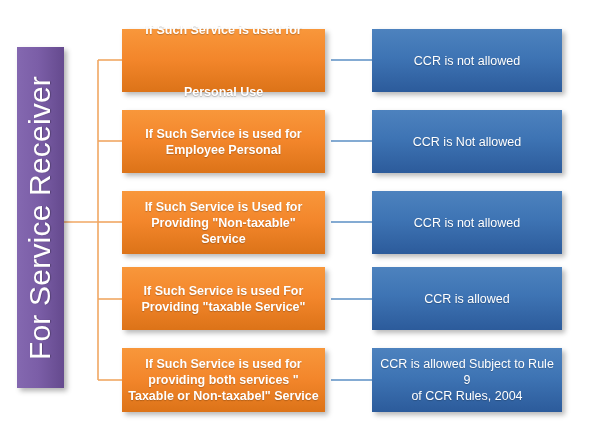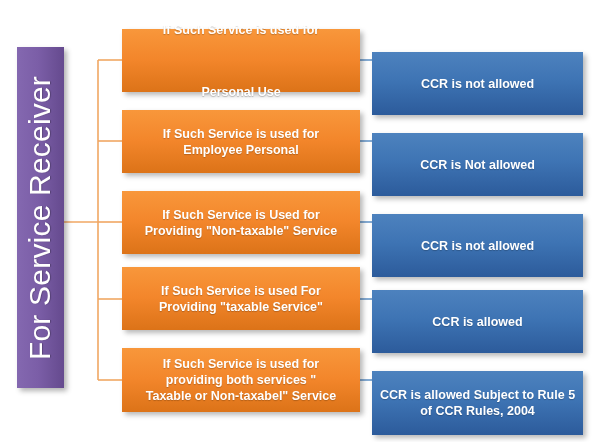--- a/index.html
+++ b/index.html
@@ -59,32 +59,31 @@
     box-shadow: 3px 3px 5px rgba(0,0,0,0.28);
     padding: 2px 6px;
   }
   .node span {
     display: block;
     line-height: 1.28;
     text-shadow: 0 1px 1px rgba(0,0,0,0.22);
   }
   .node-orange {
     left: 122px;
-    width: 238px;
+    width: 203px;
     background: linear-gradient(to bottom, #F8973B 0%, #F3862B 48%, #DC7318 100%);
     font-size: 12.5px;
     font-weight: bold;
   }
   .node-blue {
     left: 372px;
-    width: 211px;
+    width: 190px;
     background: linear-gradient(to bottom, #4D82BE 0%, #3E74B4 45%, #2C5B9B 100%);
     font-size: 12.5px;
-    font-weight: bold;
-    margin-top: 23px;
+    font-weight: normal;
   }
 
   .row-1 { top: 29px;  height: 63px; }
   .row-2 { top: 110px; height: 63px; }
   .row-3 { top: 191px; height: 63px; }
   .row-4 { top: 267px; height: 63px; }
   .row-5 { top: 348px; height: 64px; }
 </style>
 </head>
 <body>
@@ -161,18 +160,18 @@
         <span style="display: block;">CCR is not allowed</span>
       </span>
   </div>
   <div class="node node-blue row-4">
     <span>
         <span style="display: block;">CCR is allowed</span>
       </span>
   </div>
   <div class="node node-blue row-5">
     <span>
-        <span style="display: block;">CCR is allowed Subject to Rule 5</span>
+        <span style="display: block;">CCR is allowed Subject to Rule 9</span>
         <span style="display: block;">of CCR Rules, 2004</span>
       </span>
   </div>
 
 </div>
 
 </body></html>

